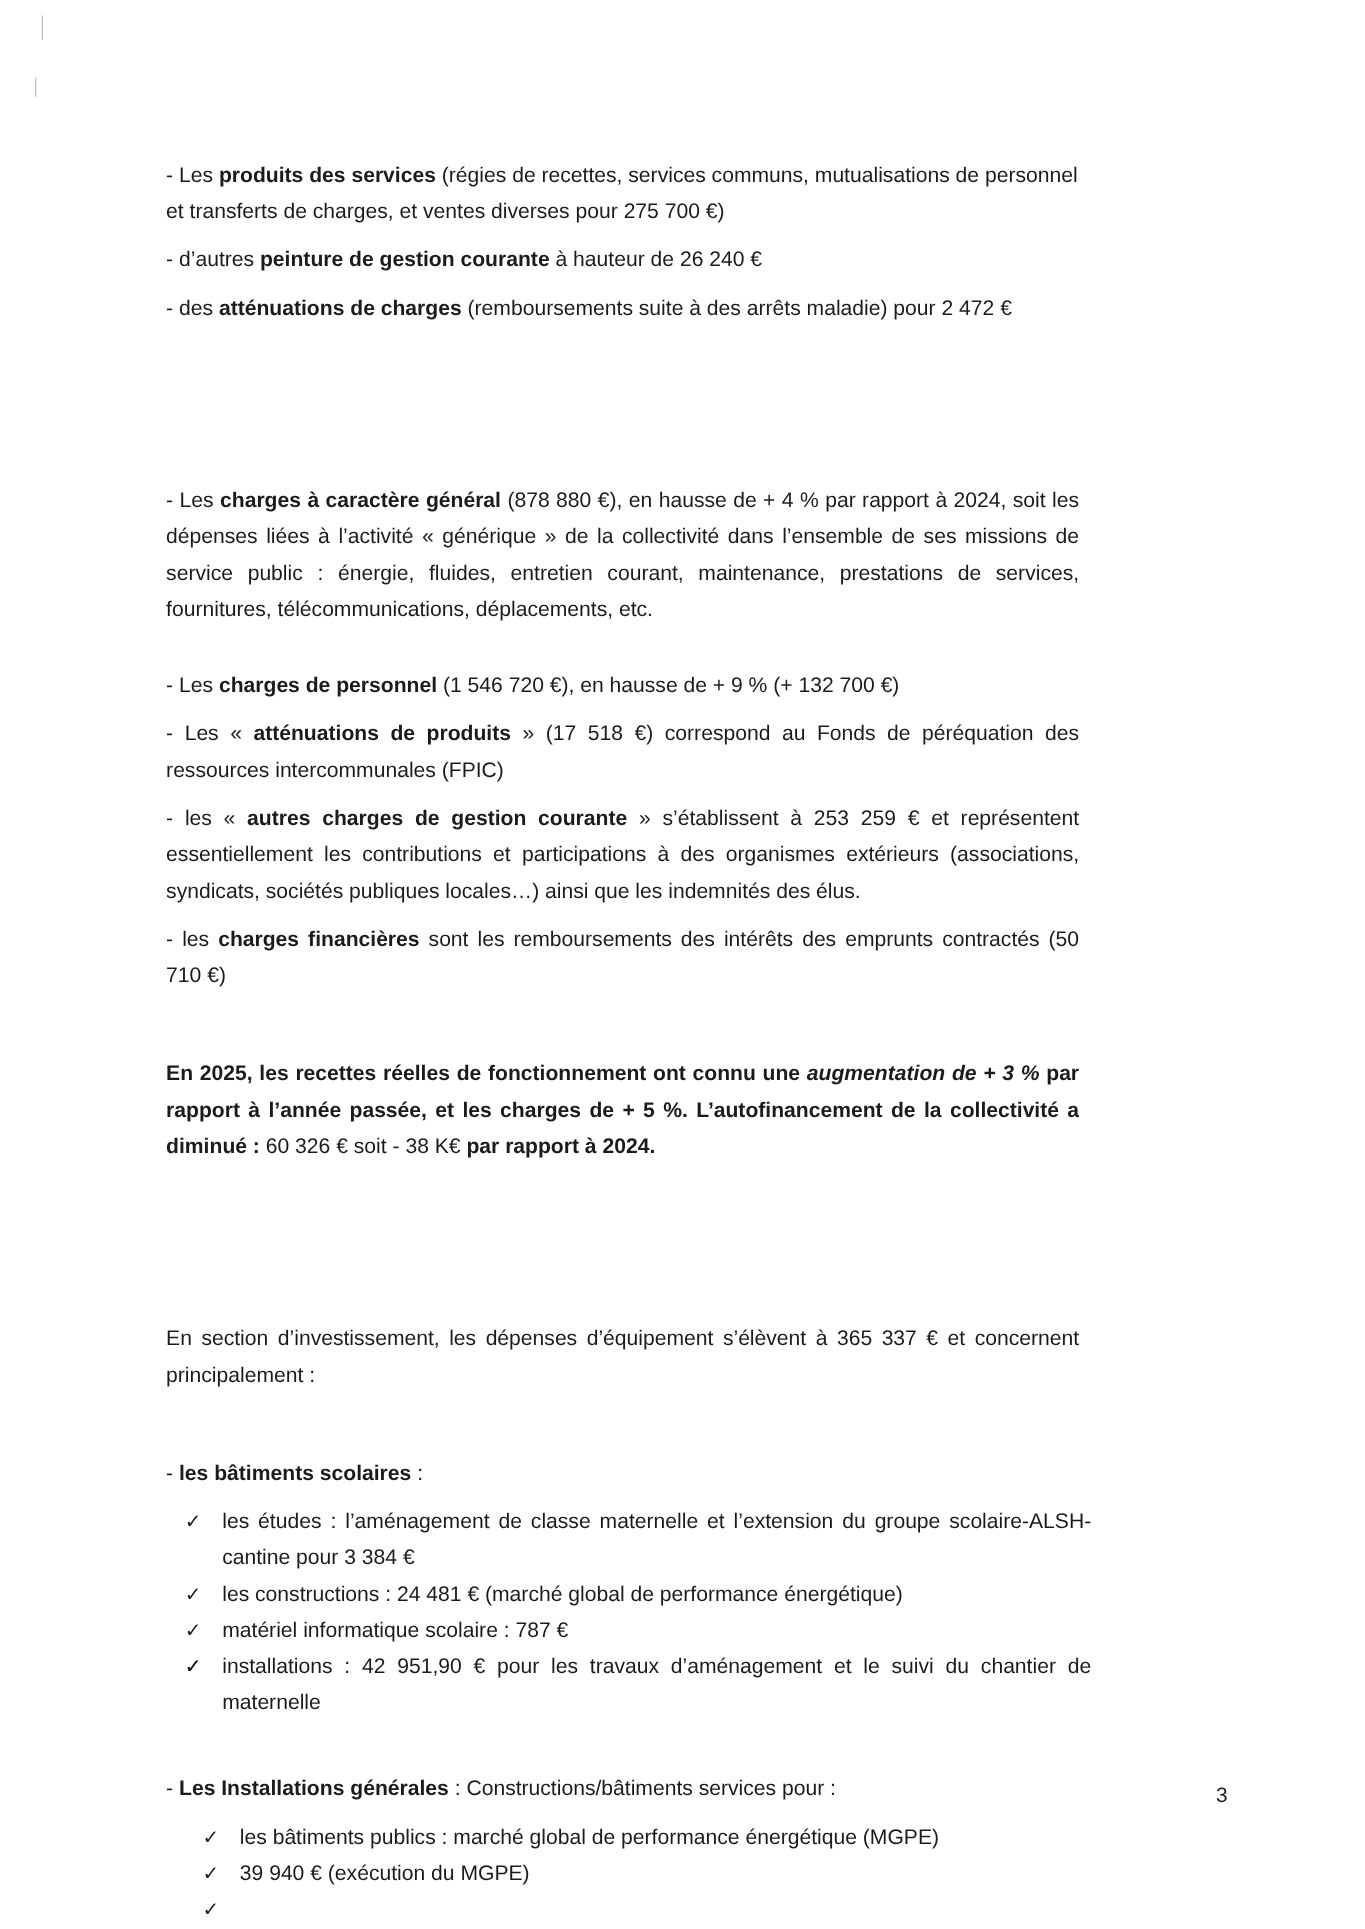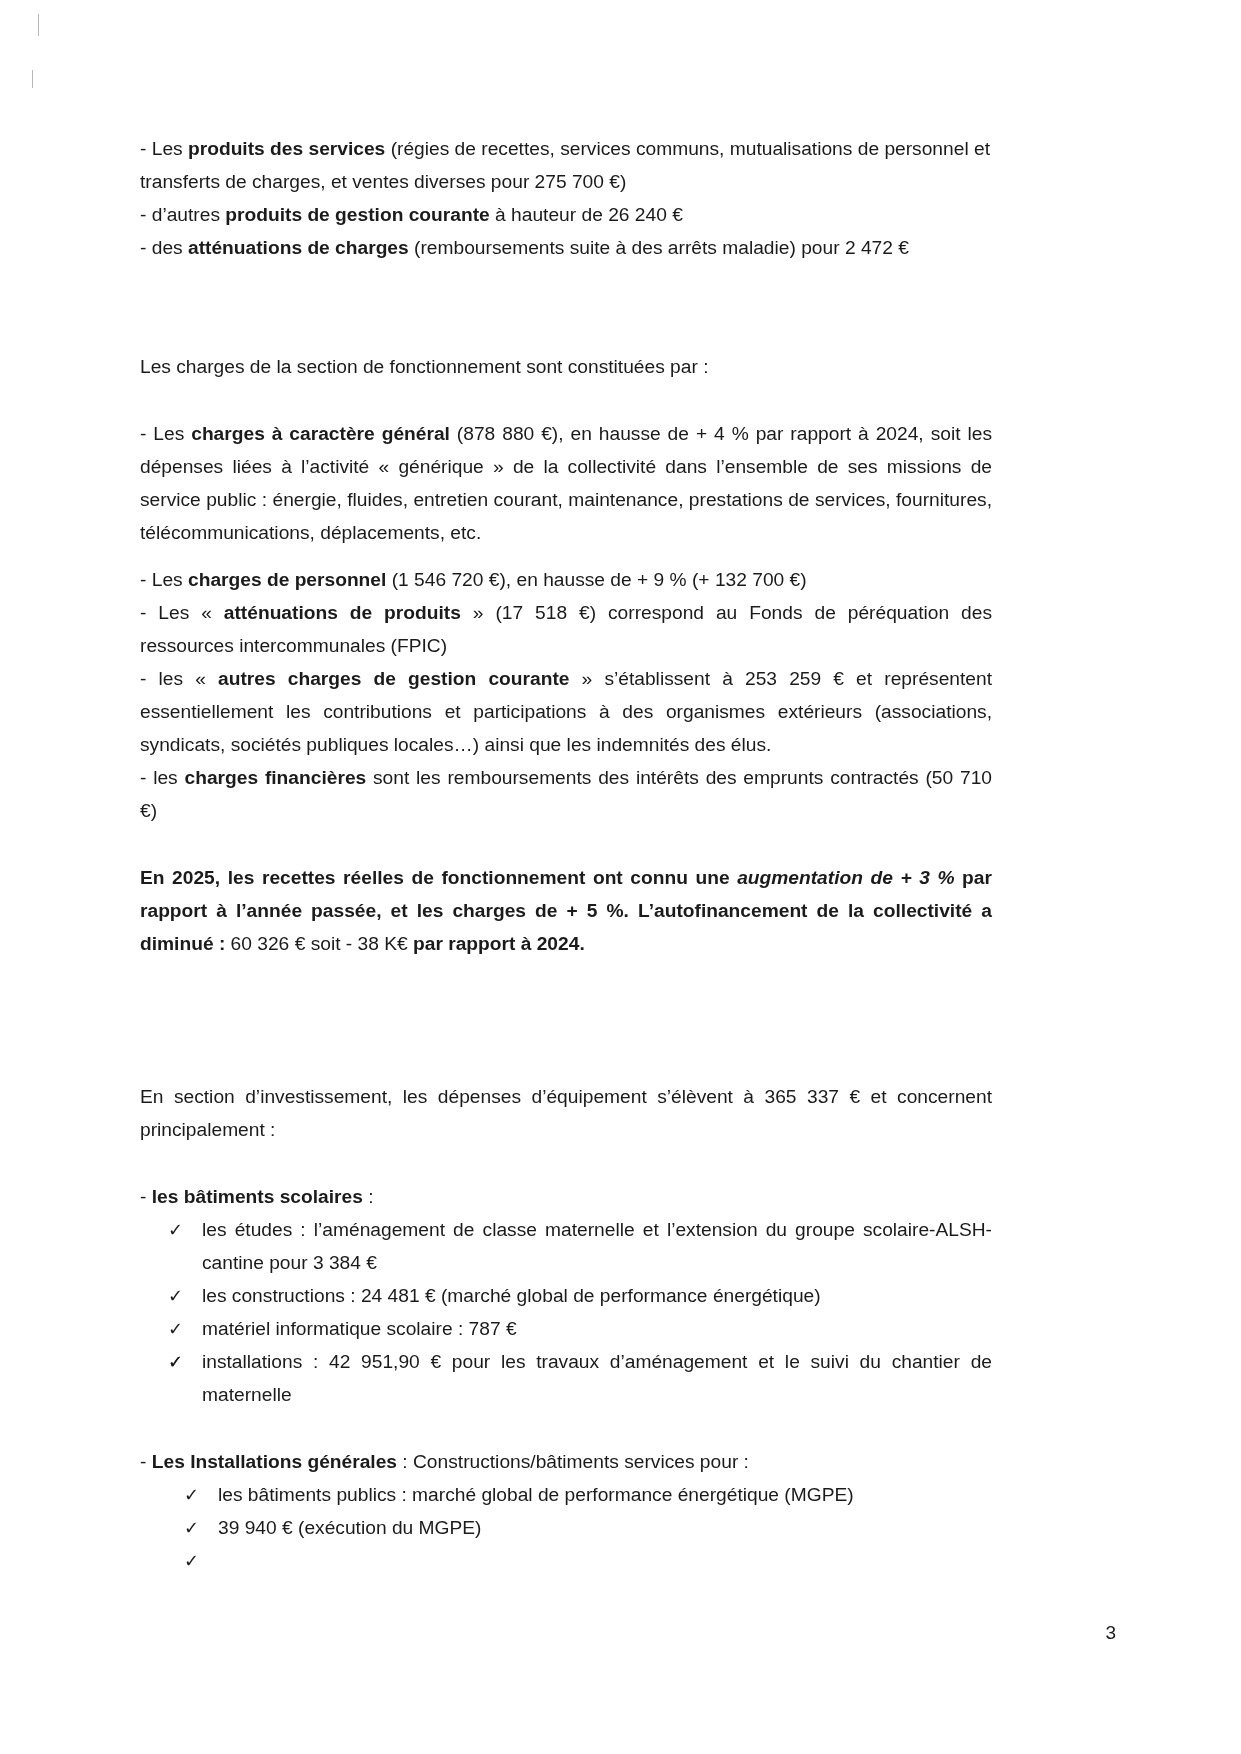--- a/index.html
+++ b/index.html
@@ -30,21 +30,21 @@
   .scan-mark.m2 { left: 32px;  top: 70px;  height: 18px; }
 
   .content {
     position: absolute;
     left: 140px;
     top: 132px;
     width: 852px;
   }
 
   p.blk {
-    margin: 0;
+    margin: 11px;
     font-size: 19.2px;
     line-height: 33px;
     color: #1b1b1b;
     text-align: justify;
     text-justify: inter-word;
     -webkit-hyphens: none;
     hyphens: none;
   }
   p.left { text-align: left; }
   b, strong { font-weight: 700; }
@@ -95,27 +95,26 @@
 
 <div class="page">
 
   <div class="scan-mark m1"></div>
   <div class="scan-mark m2"></div>
 
   <div class="content">
 
     <p class="blk left"><span>- Les </span><b>produits des services</b><span> (régies de recettes, services communs, mutualisations de personnel et transferts de charges, et ventes diverses pour 275 700 €)</span></p>
 
-    <p class="blk left"><span>- d’autres </span><b>produits de gestion courante</b><span> à hauteur de 26 240 €</span></p>
+    <p class="blk left"><span>- d’autres </span><b>peinture de gestion courante</b><span> à hauteur de 26 240 €</span></p>
 
     <p class="blk left"><span>- des </span><b>atténuations de charges</b><span> (remboursements suite à des arrêts maladie) pour 2 472 €</span></p>
 
     <div class="gap-xl"></div>
 
-    <p class="blk left">Les charges de la section de fonctionnement sont constituées par :</p>
 
     <div class="gap-md"></div>
 
     <p class="blk"><span>- Les </span><b>charges à caractère général</b><span> (878 880 €), en hausse de + 4 % par rapport à 2024, soit les dépenses liées à l’activité « générique » de la collectivité dans l’ensemble de ses missions de service public : énergie, fluides, entretien courant, maintenance, prestations de services, fournitures, télécommunications, déplacements, etc.</span></p>
 
     <div class="gap-sm"></div>
 
     <p class="blk left"><span>- Les </span><b>charges de personnel</b><span> (1 546 720 €), en hausse de + 9 % (+ 132 700 €)</span></p>
 
     <p class="blk"><span>- Les « </span><b>atténuations de produits</b><span> » (17 518 €) correspond au Fonds de péréquation des ressources intercommunales (FPIC)</span></p>

